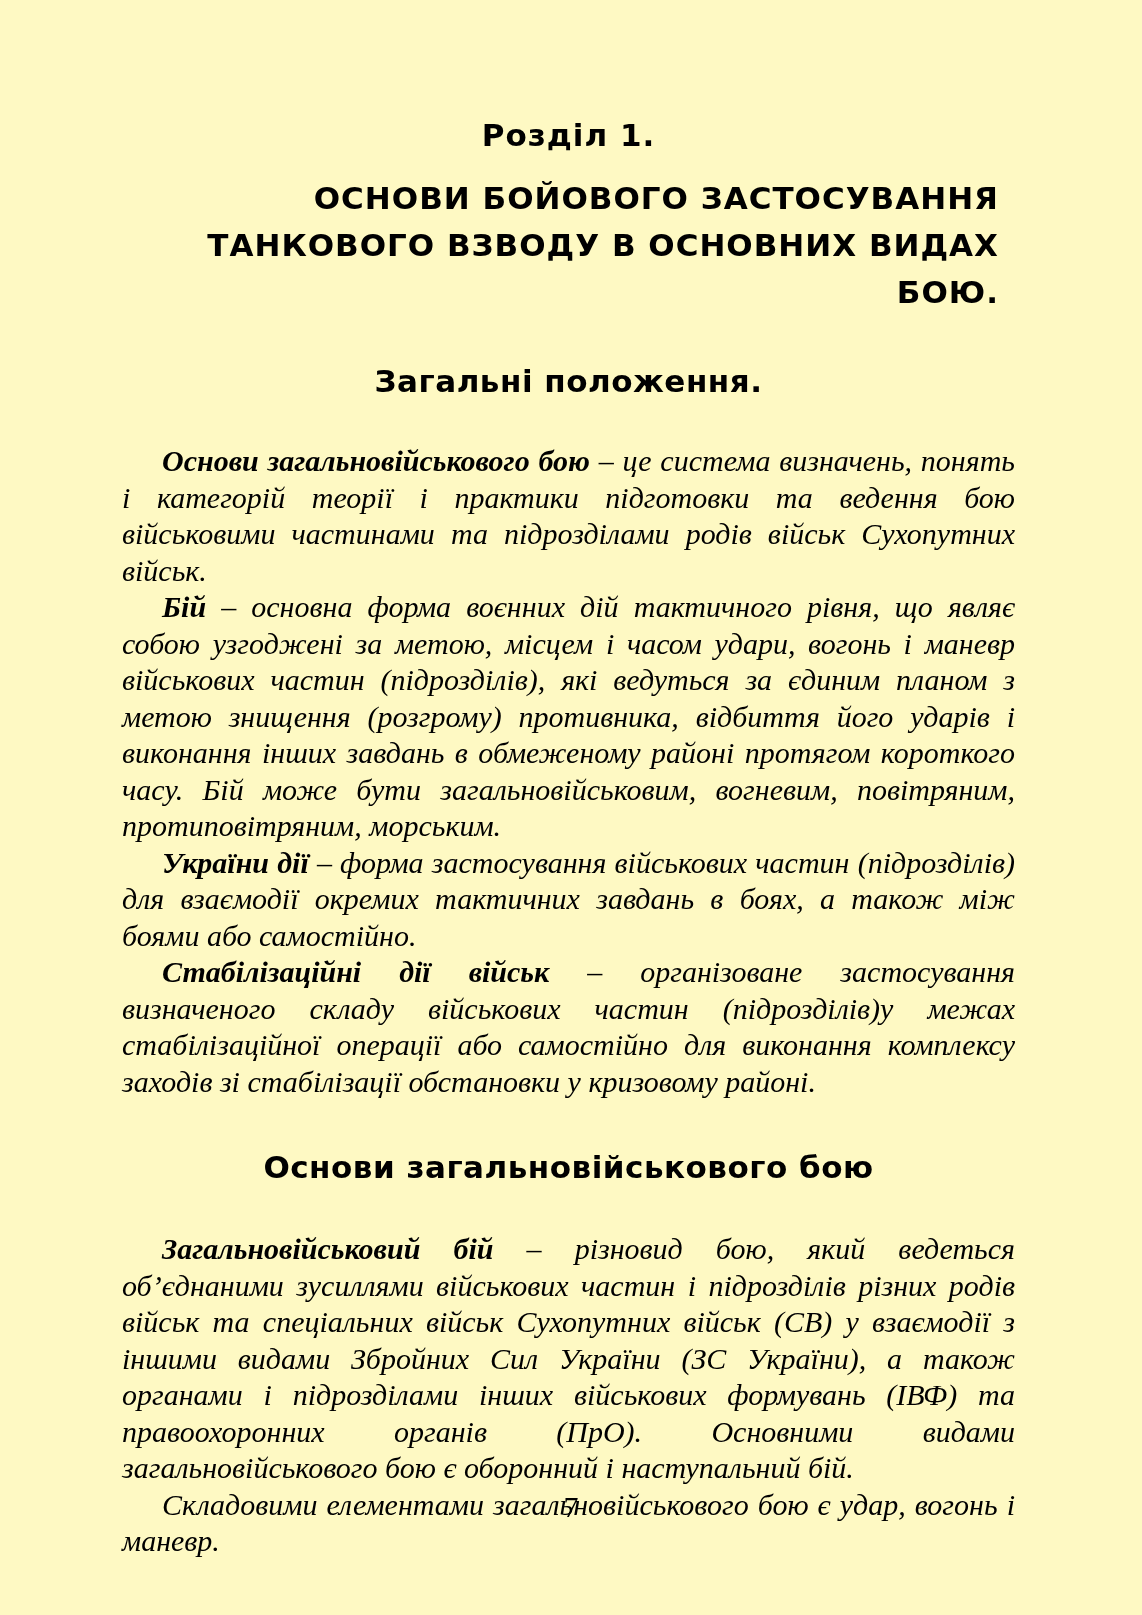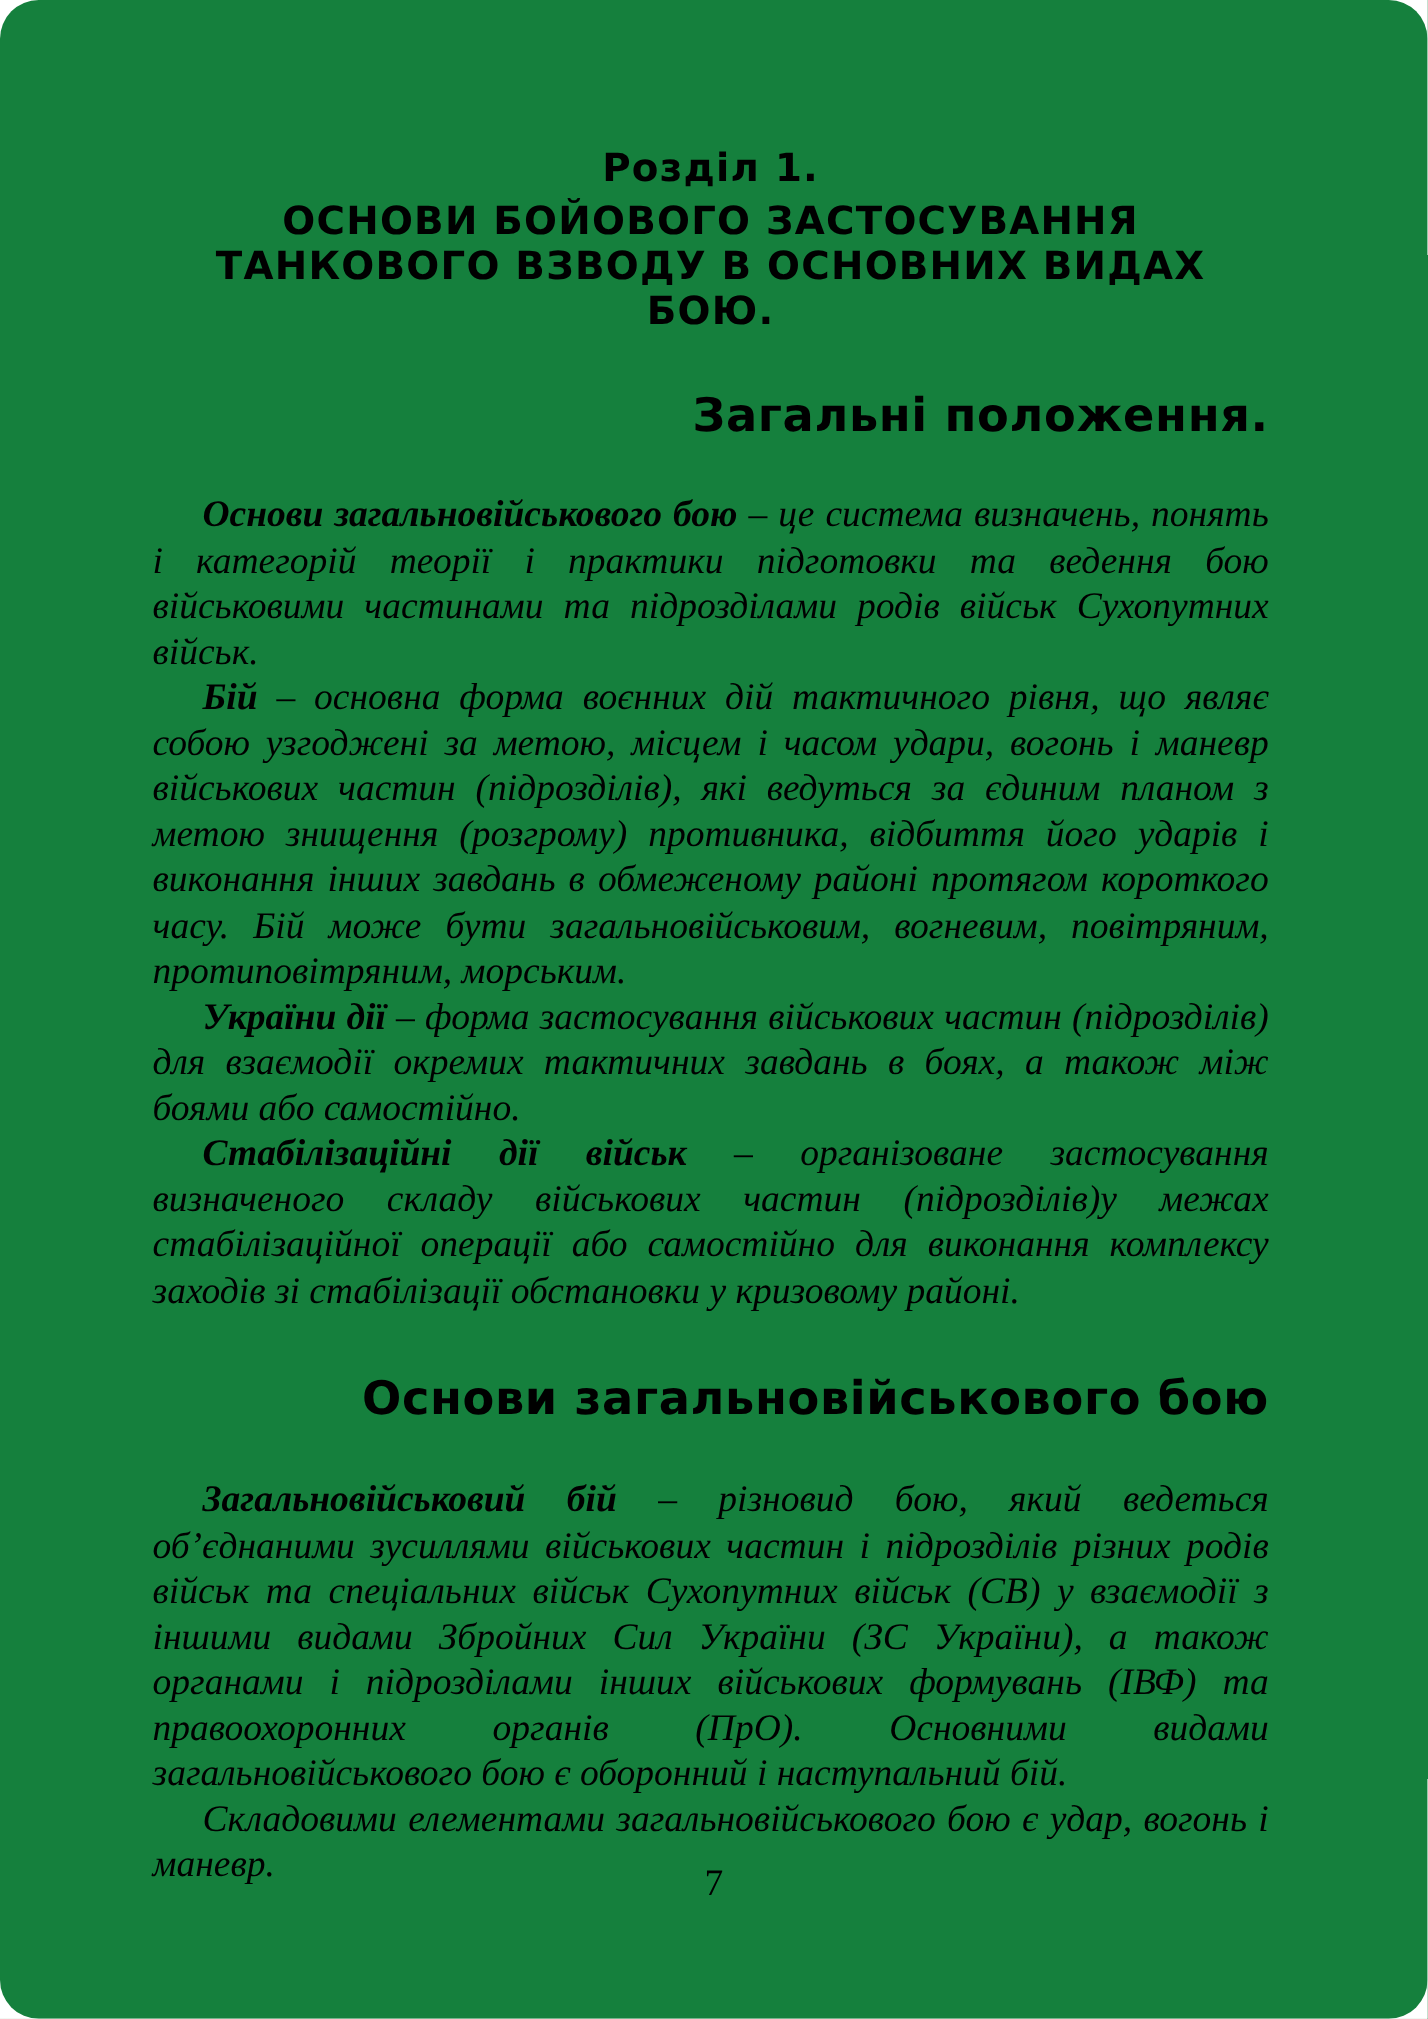--- a/index.html
+++ b/index.html
@@ -4,53 +4,52 @@
 <style>
   html, body {
     margin: 0;
     padding: 0;
     background: #ffffff;
   }
   .page {
     position: relative;
     width: 1142px;
     height: 1615px;
-    background: #15803d;
+    background: #fef9c3;
     color: #000000;
     box-sizing: border-box;
     padding: 112px 127px 0 122px;
     overflow: hidden;
     font-family: "Liberation Serif", "DejaVu Serif", serif;
-    border-radius: 31px;
   }
   .chapter {
     font-family: "DejaVu Sans", "Liberation Sans", sans-serif;
     font-weight: bold;
     font-size: 31px;
     line-height: 47px;
     letter-spacing: 1px;
     text-align: center;
   }
   .doc-title {
-    margin: 0;
+    margin: 16px;
     font-family: "DejaVu Sans", "Liberation Sans", sans-serif;
     font-weight: bold;
     font-size: 31px;
-    line-height: 36px;
+    line-height: 47px;
     letter-spacing: 1px;
-    text-align: center;
+    text-align: right;
   }
   .section-heading {
     margin: 42px 0 0 0;
     font-family: "DejaVu Sans", "Liberation Sans", sans-serif;
     font-weight: bold;
-    font-size: 37px;
+    font-size: 31px;
     line-height: 47px;
     letter-spacing: 0.5px;
-    text-align: right;
+    text-align: center;
   }
   .section-heading.second {
     margin-top: 44px;
     margin-bottom: 40px;
   }
   .body-block {
     margin-top: 38px;
     font-size: 30px;
     line-height: 36.5px;
     text-align: justify;

